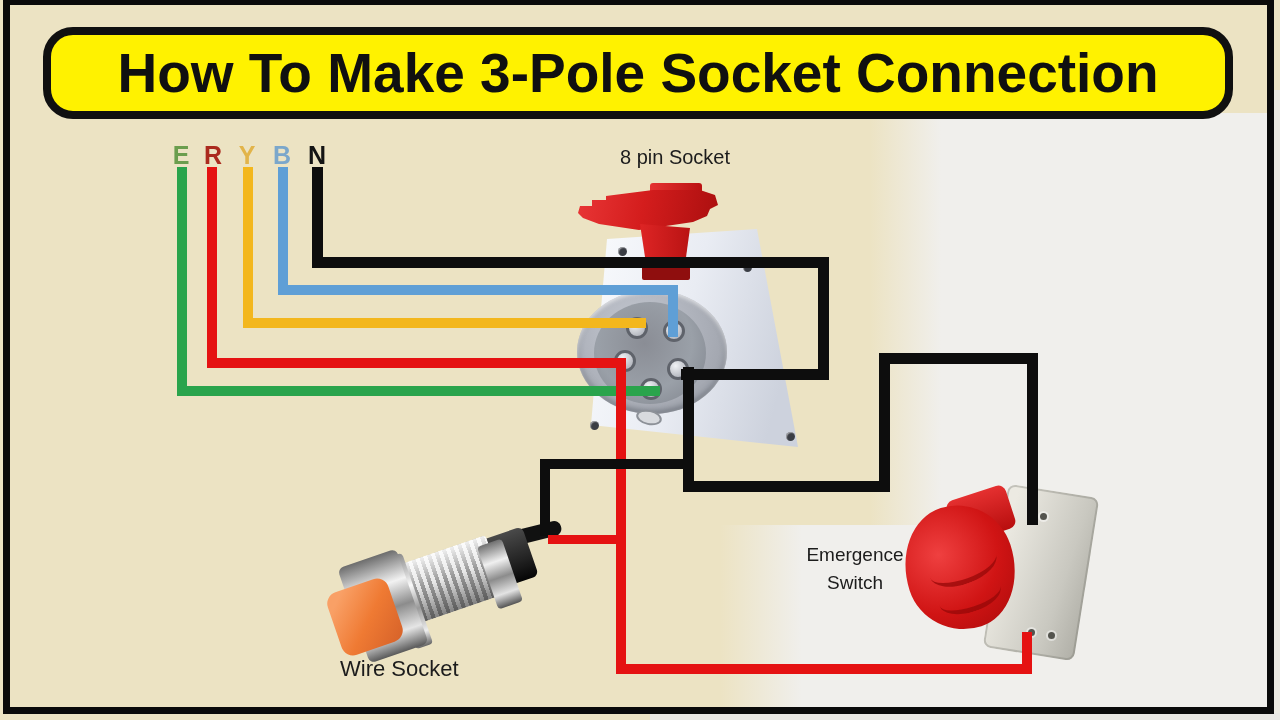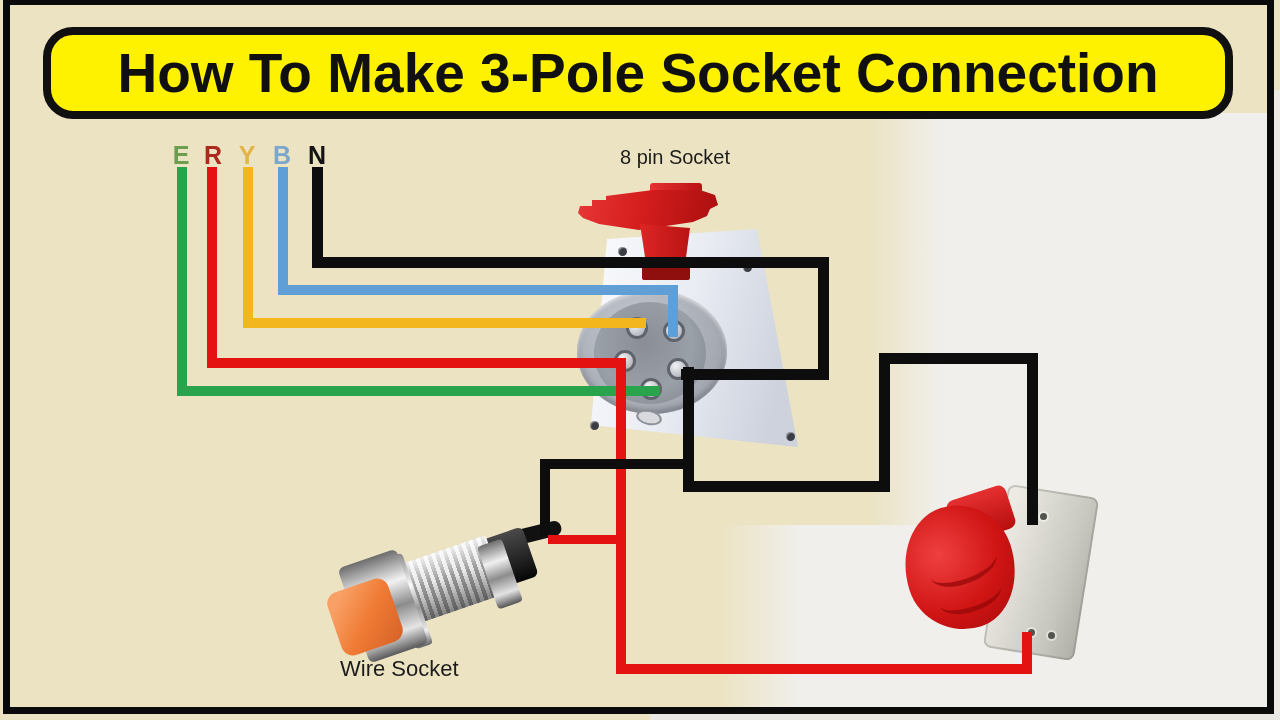--- a/index.html
+++ b/index.html
@@ -185,14 +185,16 @@
     <span class="phase-label" style="left: 282px; color: rgb(123, 167, 203);">B</span>
     <span class="phase-label" style="left: 317px; color: rgb(20, 20, 20);">N</span>
   </div>
 
 <div class="abs frame"></div>
 <div class="abs banner">
   <span class="banner-text">How To Make 3-Pole Socket Connection</span>
 </div>
 <div class="abs caption caption-socket">8 pin Socket</div>
 <div class="abs caption caption-switch">
+  <span>Emergence</span>
+  <span>Switch</span>
 </div>
 <div class="abs caption caption-sensor">Wire Socket</div>
 
 </body></html>

